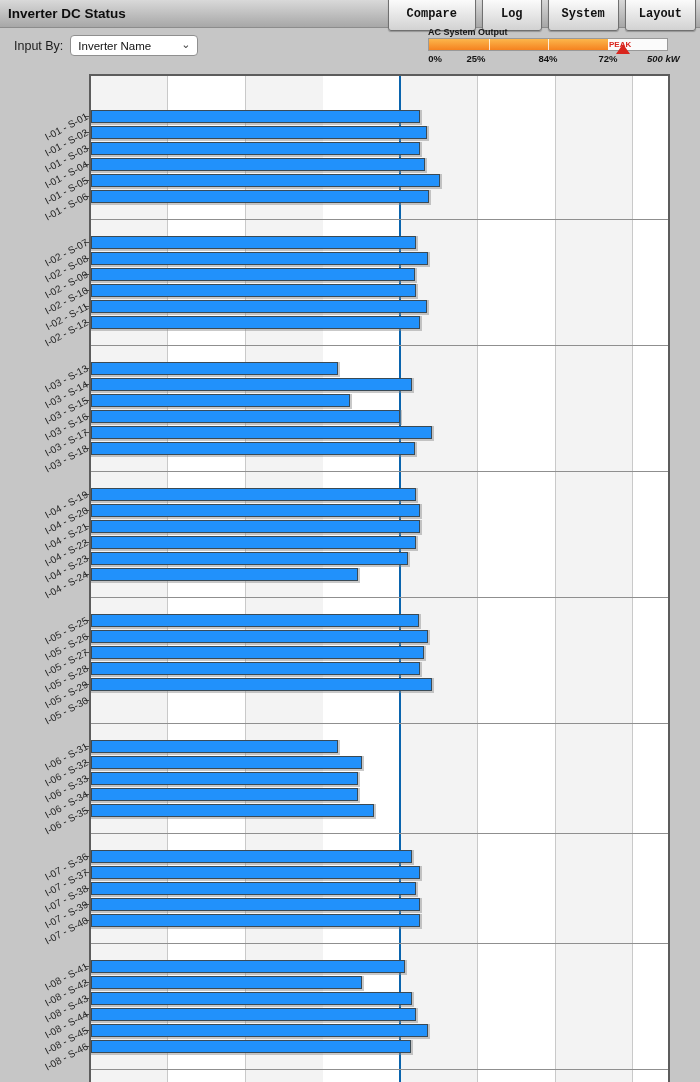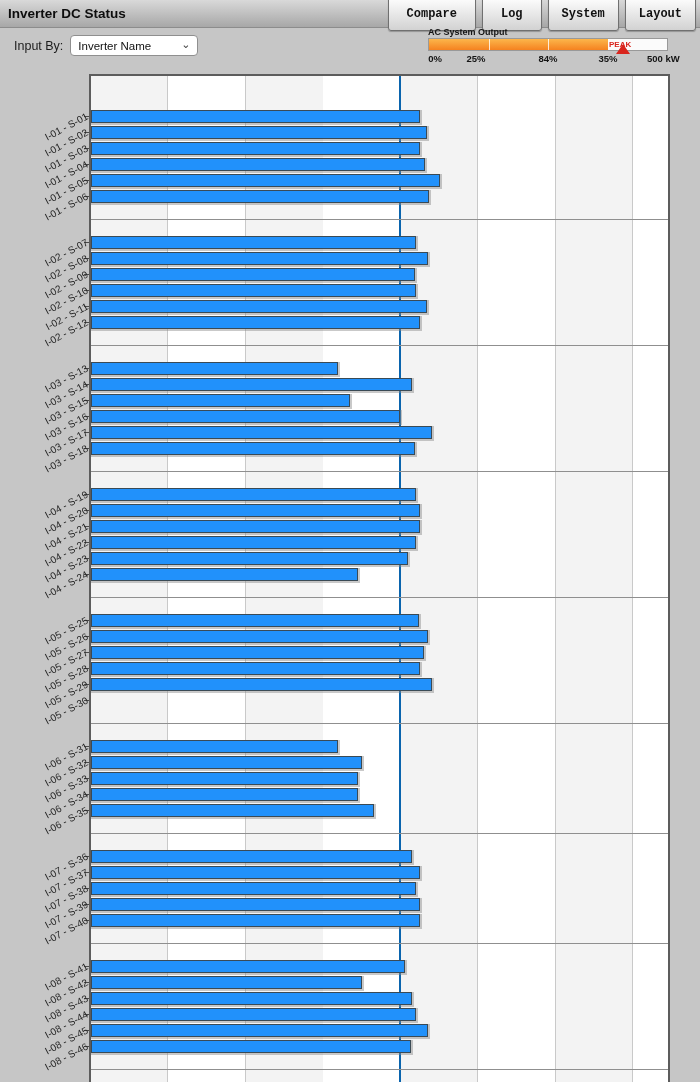--- a/index.html
+++ b/index.html
@@ -28,21 +28,21 @@
   .gauge-bar{position:relative;margin-top:1px;width:240px;height:13px;border:1px solid #999;
              background:#fbfbfb;box-sizing:border-box;}
   .gauge-fill{position:absolute;left:0;top:0;bottom:0;background:linear-gradient(#fcb64b,#f58220);}
   .gtick{position:absolute;top:0;bottom:0;width:1px;background:rgba(255,255,255,.8);}
   .peak-label{position:absolute;top:1px;font-size:8px;font-weight:bold;color:#c1272d;}
   .peak-marker{position:absolute;top:17px;width:0;height:0;border-left:7px solid transparent;
                border-right:7px solid transparent;border-bottom:10px solid #d9251d;}
   .gauge-scale{position:relative;width:240px;height:12px;margin-top:2px;font-size:9.5px;
                font-weight:bold;color:#141414;}
   .gscale{position:absolute;top:0;transform:translateX(-50%);white-space:nowrap;}
-  .gscale.maxlab{transform:none;}
+  .gscale.maxlab{transform:none;font-style:italic;}
   
   .plot{position:absolute;left:89px;top:74px;width:581px;height:1008px;box-sizing:border-box;
         border:2px solid #5c5c5c;border-bottom:none;
         background:
           repeating-linear-gradient(to right,rgba(0,0,0,0) 0,rgba(0,0,0,0) 76.5px,#c9c9c9 76.5px,#c9c9c9 77.5px),
           repeating-linear-gradient(to right,#f3f3f3 0,#f3f3f3 77.5px,#ffffff 77.5px,#ffffff 155px);}
   .refline{position:absolute;top:0;bottom:0;width:2px;z-index:1;}
   .gsep{position:absolute;left:0;right:0;height:1px;background:#8f8f8f;z-index:1;}
   .bar{position:absolute;left:0;height:11px;box-sizing:content-box;z-index:2;cursor:pointer;
        border:1px solid #3a4a55;box-shadow:1px 1px 0 1px rgba(135,135,135,.45);}
@@ -81,21 +81,21 @@
         <div class="gtick" style="left:25%"></div>
         <div class="gtick" style="left:50%"></div>
         <div class="gtick" style="left:75%"></div>
         <span class="peak-label" id="peakLabel" style="left: 180px; color: rgb(217, 37, 29);">PEAK</span>
       </div>
       <div class="peak-marker" id="peakMarker" style="left: 188px; border-bottom-color: rgb(217, 37, 29);"></div>
       <div class="gauge-scale">
         <span class="gscale" style="left:7px">0%</span>
         <span class="gscale" style="left:48px">25%</span>
         <span class="gscale" style="left:120px">84%</span>
-        <span class="gscale" style="left:180px">35%</span>
+        <span class="gscale" style="left:180px">72%</span>
         <span class="gscale maxlab" style="left:219px">500 kW</span>
       </div>
     </div>
   </div>
 
   <div class="plot" id="plot">
       <div class="refline" style="left: 308px; background: rgb(10, 100, 173);"></div>
       <div class="bar" title="I-01 - S-01" style="top: 34px; width: 327px; background: rgb(33, 145, 251); border-color: rgb(58, 74, 85);"></div>
       <div class="bar" title="I-01 - S-02" style="top: 50px; width: 334px; background: rgb(33, 145, 251); border-color: rgb(58, 74, 85);"></div>
       <div class="bar" title="I-01 - S-03" style="top: 66px; width: 327px; background: rgb(33, 145, 251); border-color: rgb(58, 74, 85);"></div>

